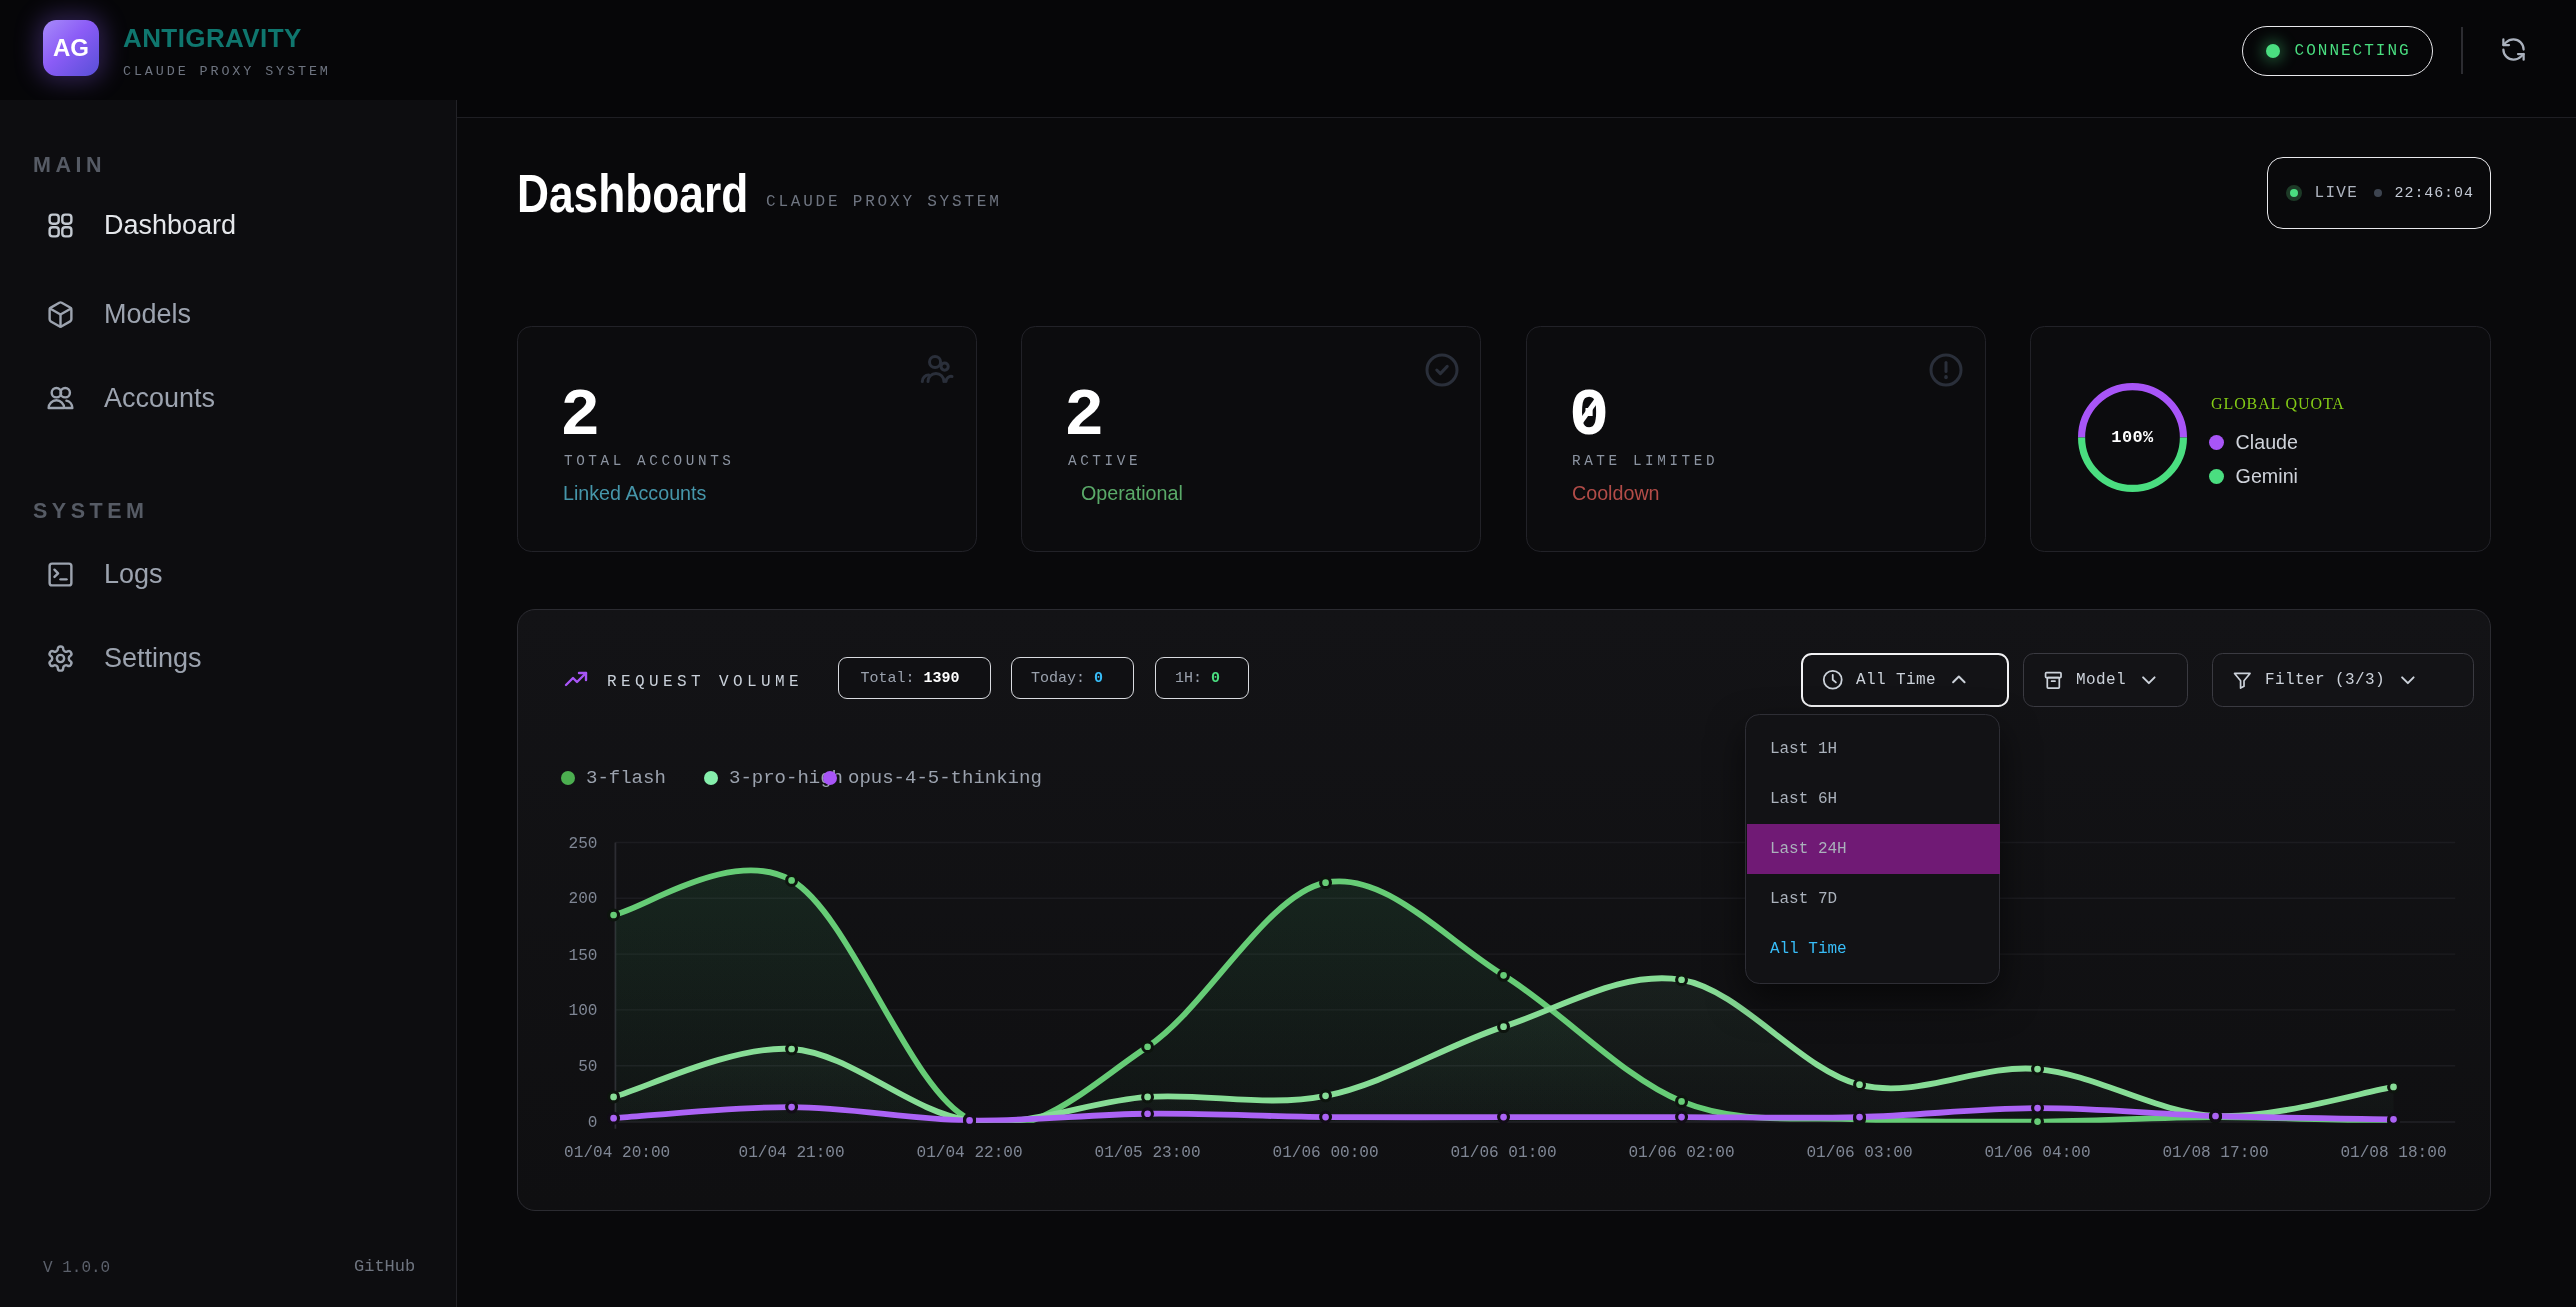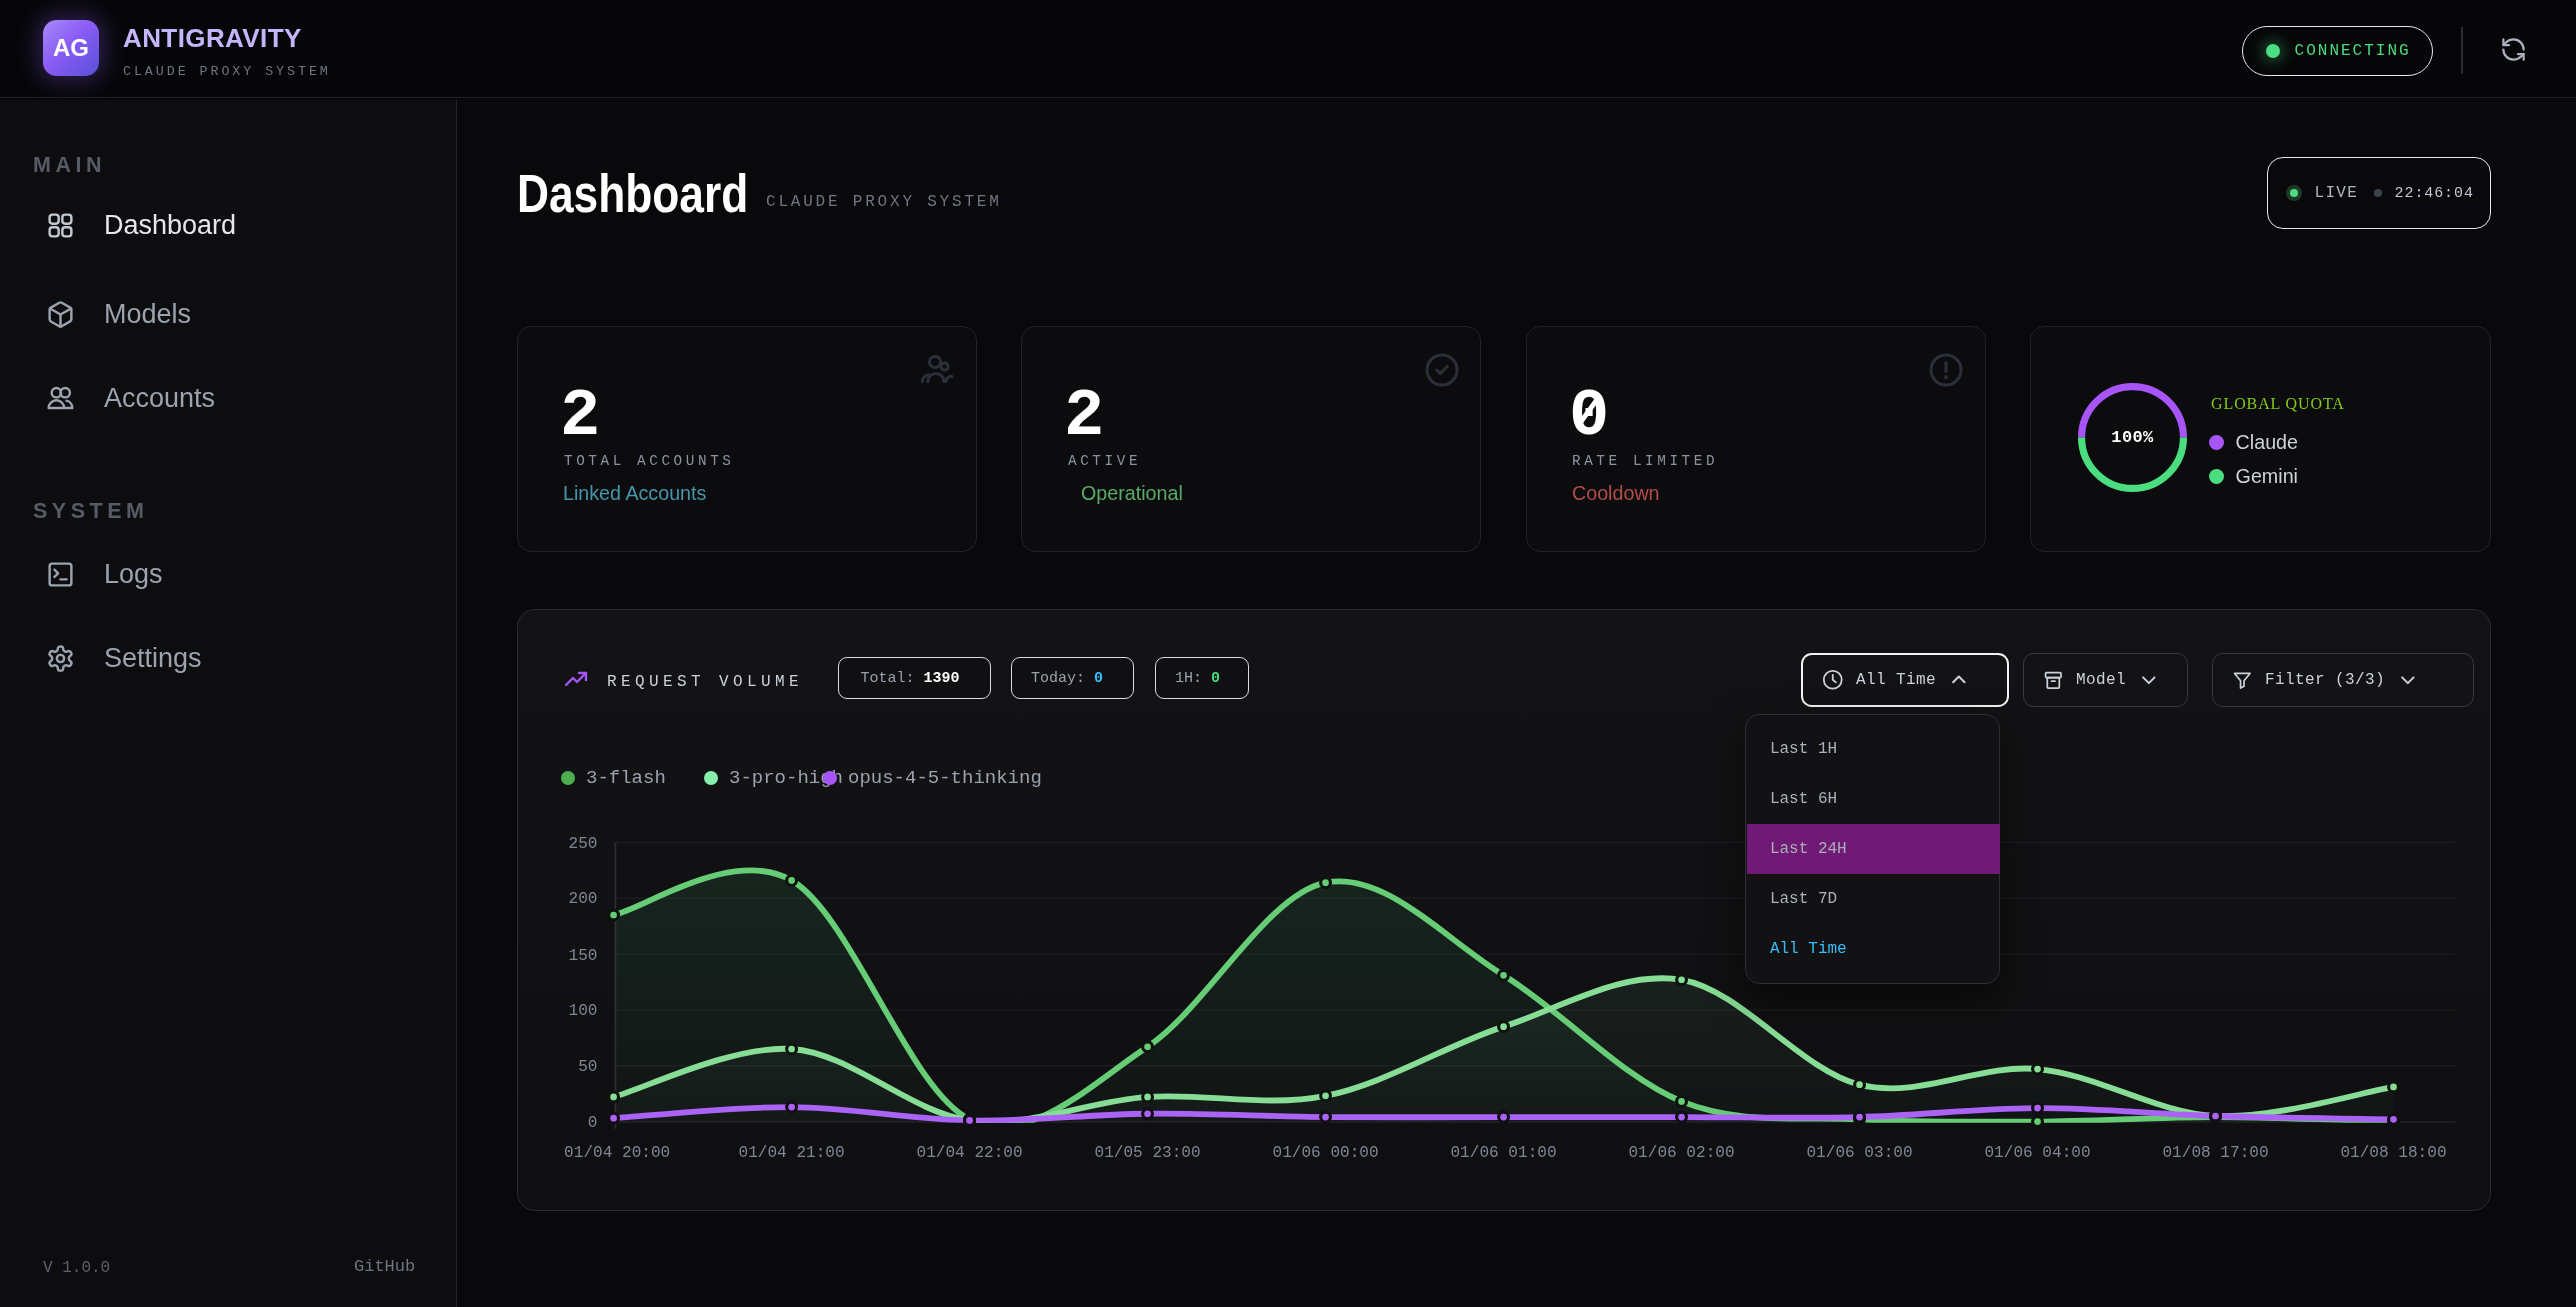--- a/index.html
+++ b/index.html
@@ -2,29 +2,29 @@
 <html style="font-size:14.3px"><head>
 <meta charset="utf-8">
 <style>
   * { margin:0; padding:0; box-sizing:border-box; }
   html,body { width:2576px; height:1308px; background:#09090b; overflow:hidden;
     font-family:"Liberation Sans", sans-serif; }
   .mono { font-family:"Liberation Mono", monospace; }
   .abs { position:absolute; }
 
   
-  #topbar { position:absolute; left:0; top:0; width:2576px; height:98px;
+  #topbar { position:absolute; left:0; top:0; width:2576px; height:118px;
     background:#060608; border-bottom:1.8px solid #1e1e23; }
   #logo { position:absolute; left:43px; top:19.7px; width:56px; height:56px; border-radius:13.4px;
     background:linear-gradient(135deg,#a78bfa 0%,#8b5cf6 45%,#584fd7 100%);
     box-shadow:0 0 23px 5.4px rgba(139,92,246,.30);
     display:flex; align-items:center; justify-content:center;
     color:#fff; font-weight:bold; font-size:24px; letter-spacing:0px; }
   #brand { position:absolute; left:123px; top:23px; }
-  #brand .t1 { color:#c4b5fd; font-size:26px; font-weight:bold; letter-spacing:0.4px; }
+  #brand .t1 { color:#0f766e; font-size:26px; font-weight:bold; letter-spacing:0.4px; }
   #brand .t2 { color:#6e7480; font-family:"Liberation Mono",monospace; font-size:13.4px; letter-spacing:2.9px; margin-top:9.8px; }
   #connpill { position:absolute; left:2242px; top:26px; width:191px; height:50px;
     border:1.8px solid #e8e8ec; border-radius:25px; display:flex; align-items:center; }
   #connpill .dot { width:14.3px; height:14.3px; border-radius:50%; background:#4ade80;
     margin-left:23px; box-shadow:0 0 14.3px 4.5px rgba(74,222,128,.30); }
   #connpill .txt { color:#4ade80; font-family:"Liberation Mono",monospace; font-size:16px;
     letter-spacing:2px; margin-left:14.3px;text-align:center; }
   #hsep { position:absolute; left:2461px; top:27px; width:1.8px; height:47px; background:#2c2c31; }
 
   

